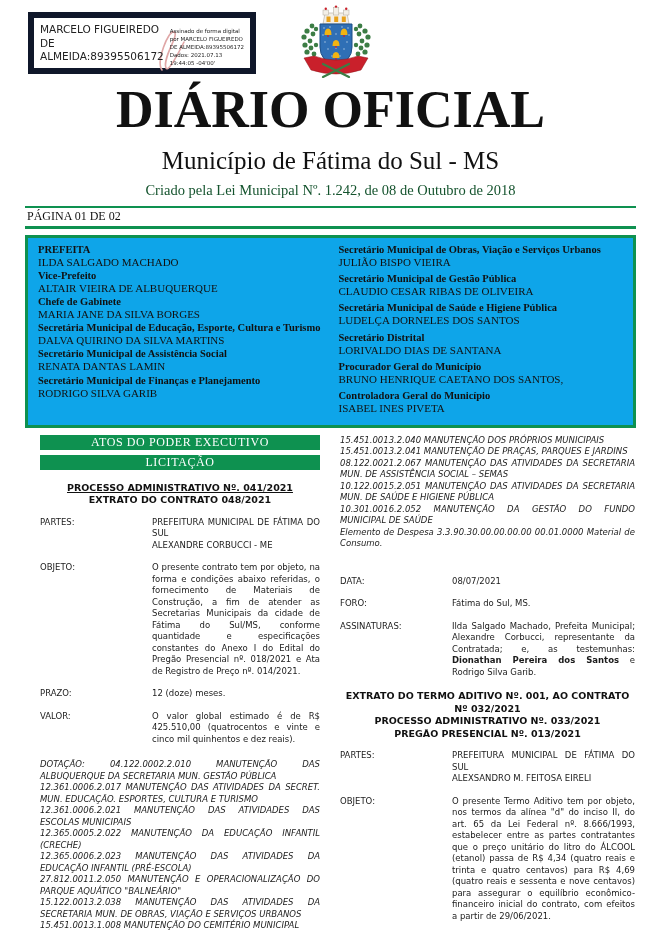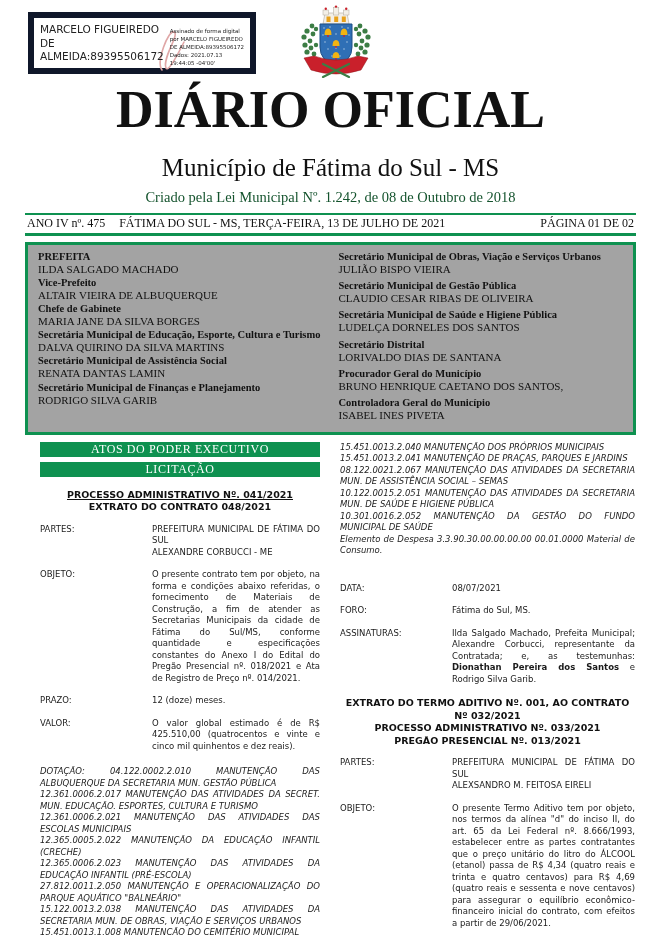--- a/index.html
+++ b/index.html
@@ -14,34 +14,34 @@
   .sig-details{width:92px;font-family:"DejaVu Sans","Liberation Sans",sans-serif;
                font-size:5.5px;line-height:1.45;color:#222;padding-top:5px;z-index:2;}
   .sig-flourish{position:absolute;left:118px;top:6px;z-index:1;}
 
   
   .crest{position:absolute;left:292px;top:4px;width:88px;height:74px;}
 
   
   .masthead{padding-top:84px;text-align:center;}
   .mast-title{font-size:52px;line-height:1.0;font-weight:700;letter-spacing:0px;color:#111;}
-  .mast-subtitle{font-size:25px;line-height:1.1;margin-top:18px;color:#111;}
+  .mast-subtitle{font-size:25px;line-height:1.1;margin-top:11px;color:#111;}
   .mast-creation{font-size:14.5px;margin-top:7px;color:#14532d;}
 
   
   .rule{height:2px;background:#0E9150;margin:0 25px;}
   .rule.first{margin-top:7px;}
   .rule.thick{height:3px;}
   .info-bar{margin:0 25px;display:flex;justify-content:space-between;align-items:center;
             font-size:12px;padding:1px 2px 2px 2px;color:#111;}
   .info-left .sp{display:inline-block;width:14px;}
 
   
   .officials-box{margin:6px 25px 0 25px;border:3px solid #0E9150;padding:5px 10px 6px 10px;
-                 display:flex;gap:16px;background:#a3a3a3;}
+                 display:flex;gap:16px;background:#0ea5e9;}
   .off-col{flex:1;min-width:0;}
   .off-title{font-weight:bold;font-size:10.5px;line-height:13px;text-align:justify;color:#111;}
   .off-name{font-size:11px;line-height:13.2px;color:#111;}
   .off-col.right .off-entry{margin-bottom:3.2px;}
 
   
   .columns{margin:7px 25px 0 25px;display:flex;gap:20px;}
   .col{width:295px;min-width:0;}
   .col.left{padding-left:15px;box-sizing:border-box;}
 
@@ -153,21 +153,20 @@
   </svg>
 
   <div class="masthead">
     <div class="mast-title">DIÁRIO OFICIAL</div>
     <div class="mast-subtitle">Município de Fátima do Sul - MS</div>
     <div class="mast-creation">Criado pela Lei Municipal Nº. 1.242, de 08 de Outubro de 2018</div>
   </div>
 
   <div class="rule first"></div>
   <div class="info-bar">
-    <span class="info-left"><span>ANO IV nº. 475</span><span class="sp"></span><span>FÁTIMA DO SUL - MS, TERÇA-FEIRA, 13 DE JULHO DE 2021</span></span>
     <span>PÁGINA 01 DE 02</span>
   </div>
   <div class="rule thick"></div>
 
   <div class="officials-box">
     <div class="off-col">
       <div class="off-entry">
         <div class="off-title">PREFEITA</div>
         <div class="off-name">ILDA SALGADO MACHADO</div>
       </div>

